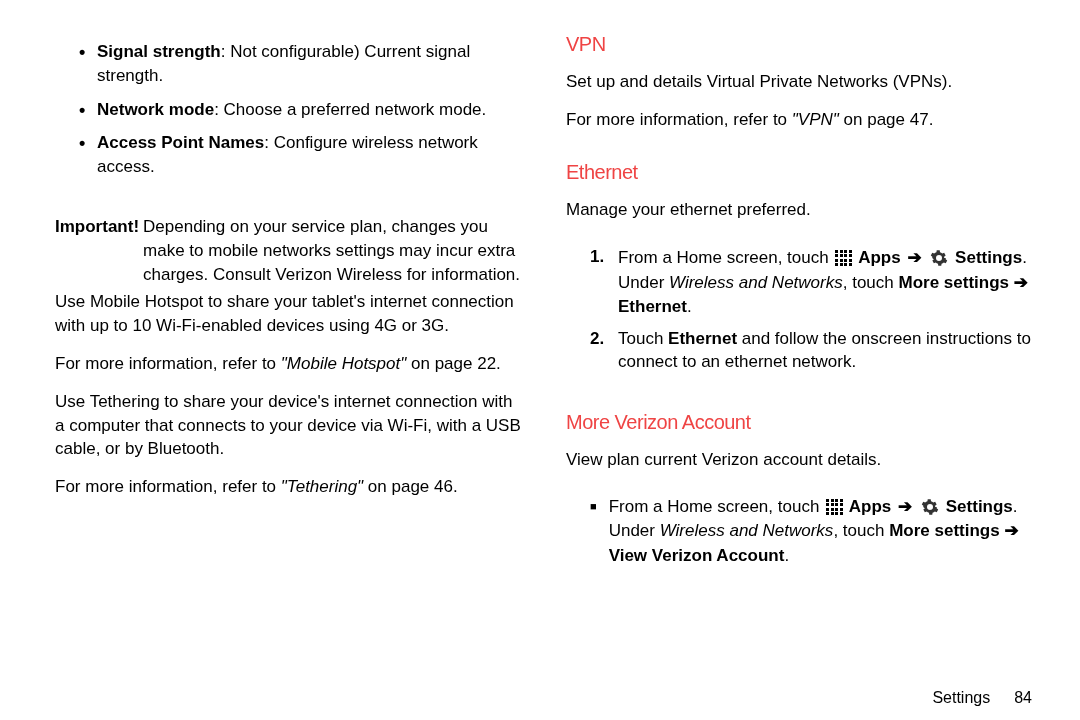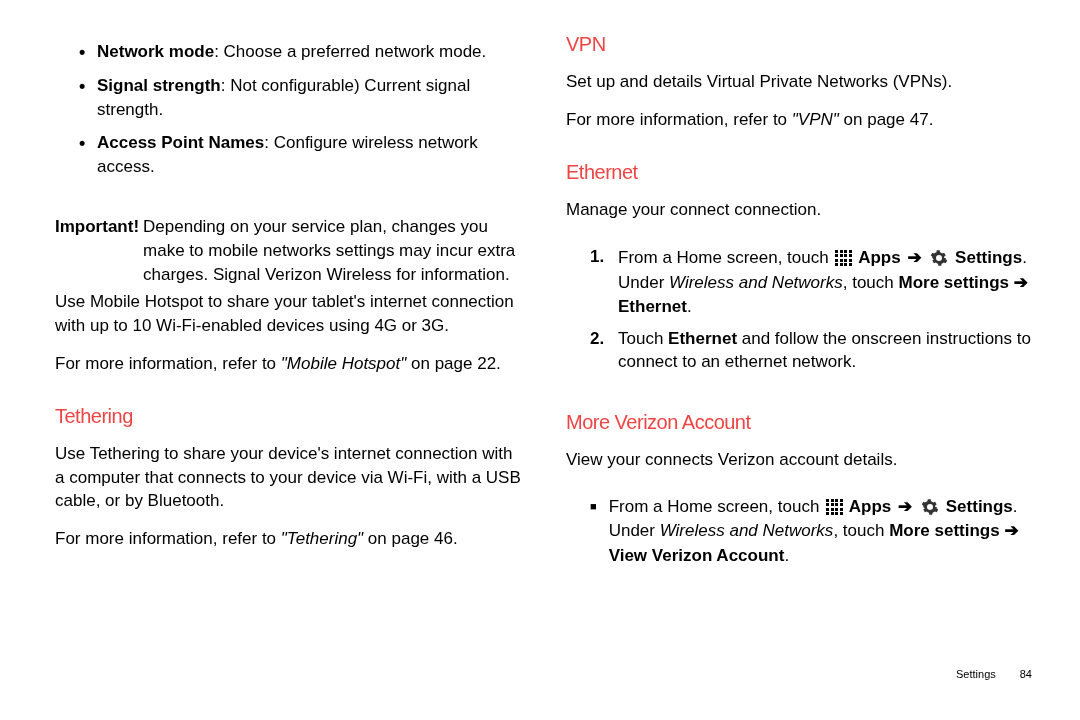--- a/index.html
+++ b/index.html
@@ -17,69 +17,68 @@
   .important .lbl{font-weight:bold;white-space:nowrap;}
   .important .txt{flex:1;}
   ol.steps{list-style:none;padding:0;margin:6px 0 10px 0;}
   ol.steps li{display:flex;gap:8px;margin:8px 0;padding-left:24px;}
   ol.steps li .num{font-weight:bold;min-width:20px;}
   ol.steps li .step-body{flex:1;}
   .sq-list{list-style:none;padding:0;margin:6px 0 10px 0;}
   .sq-list li{display:flex;gap:12px;padding-left:24px;margin:6px 0;}
   .sq-list li .sq{font-size:11px;line-height:24px;}
   .sq-list li .step-body{flex:1;}
-  .footer{position:absolute;bottom:40px;right:48px;font-size:11px;}
+  .footer{position:absolute;bottom:13px;right:48px;font-size:16px;}
   .footer .lbl{margin-right:24px;}
   
   .apps-icon{width:16px;height:16px;display:inline-grid;grid-template-columns:repeat(4,3px);grid-template-rows:repeat(4,3px);gap:1.5px;vertical-align:middle;margin:0 2px;}
   .apps-icon span{background:#000;width:3px;height:3px;display:block;}
   
   .arrow{font-weight:bold;margin:0 2px;vertical-align:middle;display:inline-block;}
   
   .gear{width:18px;height:18px;display:inline-block;vertical-align:middle;margin:0 2px;}
   .gear svg{width:18px;height:18px;display:block;}
   .inline-icons{white-space:normal;}
   .inline-icons > *{vertical-align:middle;}
 </style>
 </head>
 <body>
 
 <div class="page">
   <div class="col left">
     <ul class="bullets">
+      <li><span class="b">Signal strength</span><span>: Not configurable) Current signal strength.</span></li>
       <li><span class="b">Network mode</span><span>: Choose a preferred network mode.</span></li>
-      <li><span class="b">Signal strength</span><span>: Not configurable) Current signal strength.</span></li>
       <li><span class="b">Access Point Names</span><span>: Configure wireless network access.</span></li>
     </ul>
     <div class="important">
       <div class="lbl">Important!</div>
-      <div class="txt">Depending on your service plan, changes you make to mobile networks settings may incur extra charges. Signal Verizon Wireless for information.</div>
+      <div class="txt">Depending on your service plan, changes you make to mobile networks settings may incur extra charges. Consult Verizon Wireless for information.</div>
     </div>
 
     <p>Use Mobile Hotspot to share your tablet's internet connection with up to 10 Wi-Fi-enabled devices using 4G or 3G.</p>
     <p>
       <span>For more information, refer to </span><span class="i">"Mobile Hotspot"</span><span> on page 22.</span>
     </p>
 
-    <h2>Tethering</h2>
     <p>Use Tethering to share your device's internet connection with a computer that connects to your device via Wi-Fi, with a USB cable, or by Bluetooth.</p>
     <p>
       <span>For more information, refer to </span><span class="i">"Tethering"</span><span> on page 46.</span>
     </p>
   </div>
 
   <div class="col right">
     <h2 style="margin-top:0">VPN</h2>
     <p>Set up and details Virtual Private Networks (VPNs).</p>
     <p>
       <span>For more information, refer to </span><span class="i">"VPN"</span><span> on page 47.</span>
     </p>
 
     <h2>Ethernet</h2>
-    <p>Manage your connect connection.</p>
+    <p>Manage your ethernet preferred.</p>
     <ol class="steps">
       <li>
         <span class="num">1.</span>
         <span class="step-body inline-icons">
           <span>From a Home screen, touch </span>
           <span class="apps-icon">
               <span></span>
               <span></span>
               <span></span>
               <span></span>
@@ -107,21 +106,21 @@
       </li>
       <li>
         <span class="num">2.</span>
         <span class="step-body">
           <span>Touch </span><span class="b">Ethernet</span><span> and follow the onscreen instructions to connect to an ethernet network.</span>
         </span>
       </li>
     </ol>
 
     <h2>More Verizon Account</h2>
-    <p>View your connects Verizon account details.</p>
+    <p>View plan current Verizon account details.</p>
     <ul class="sq-list">
       <li>
         <span class="sq">■</span>
         <span class="step-body inline-icons">
           <span>From a Home screen, touch </span>
           <span class="apps-icon">
               <span></span>
               <span></span>
               <span></span>
               <span></span>

